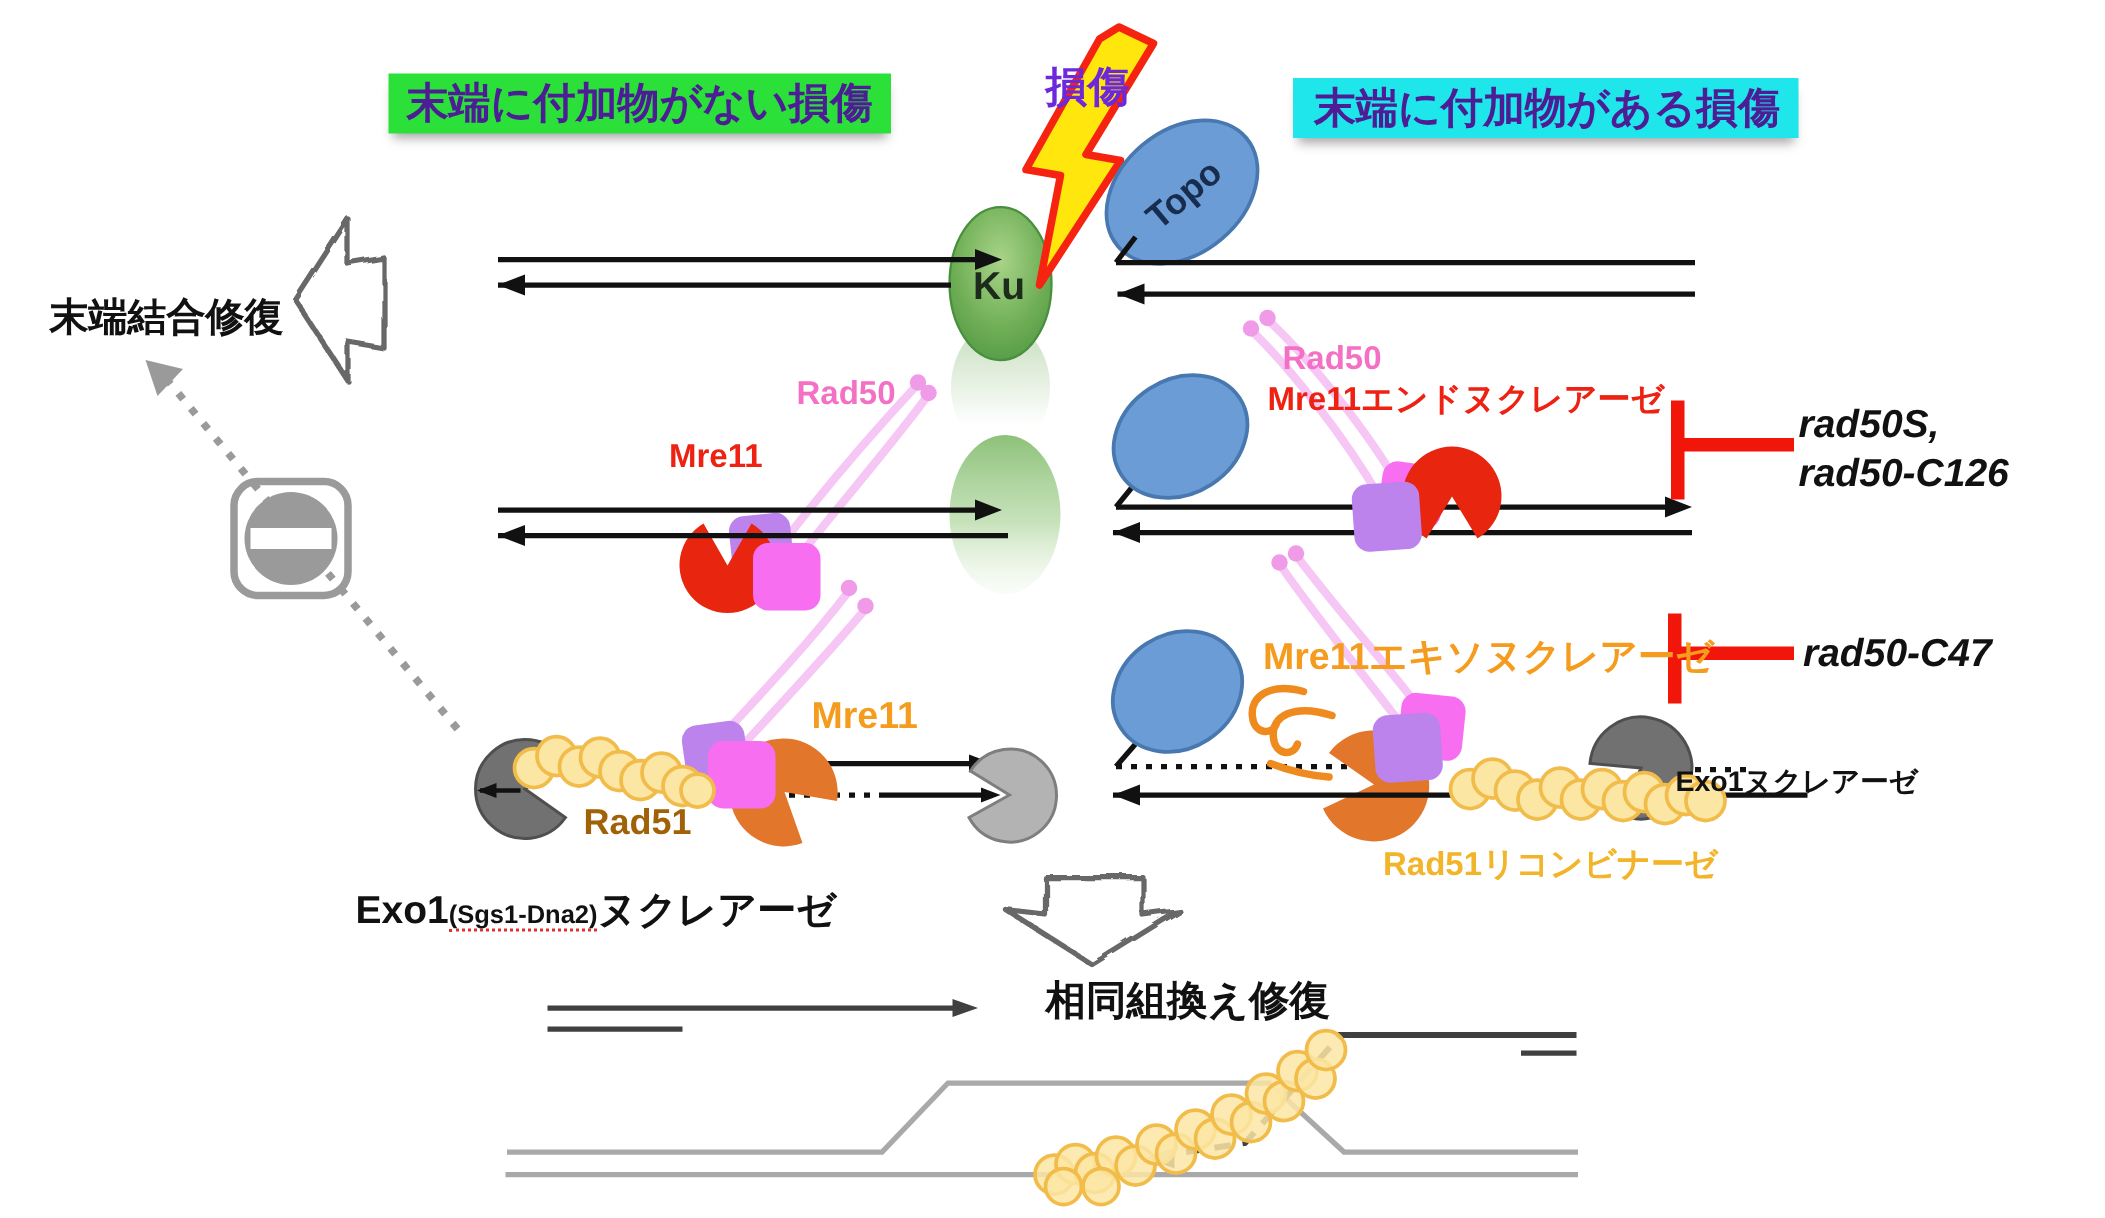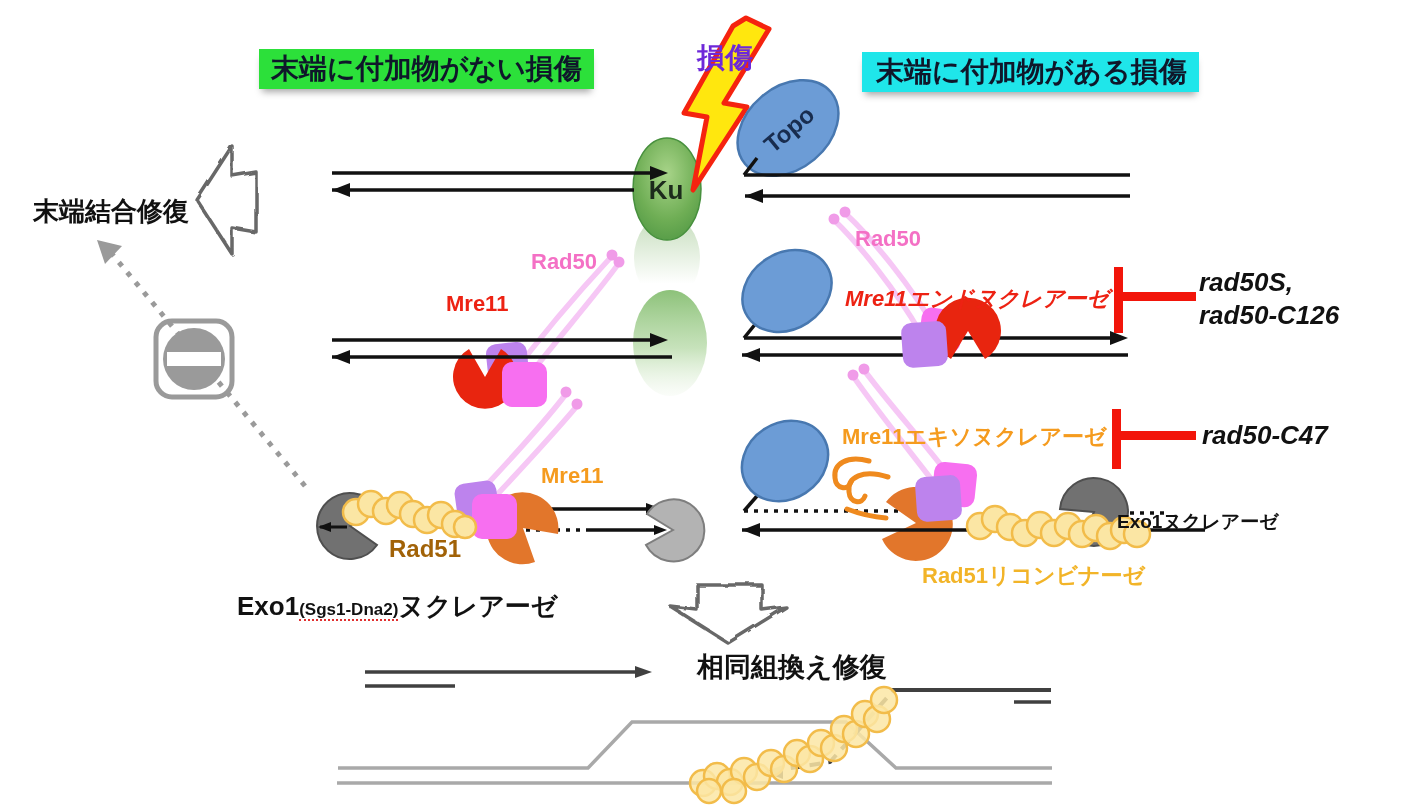--- a/index.html
+++ b/index.html
@@ -1,28 +1,28 @@
 <!DOCTYPE html>
 <html><head>
 <meta charset="utf-8">
 <style>
   html,body{margin:0;padding:0;background:#fff;}
   #stage{position:relative;width:1403px;height:812px;background:#fff;overflow:hidden;
          font-family:"Liberation Sans", sans-serif;}
   #art{position:absolute;left:0;top:0;}
   .lbl{position:absolute;white-space:nowrap;line-height:1.15;}
-  .hdr{font-size:28px;font-weight:600;color:#0f172a;padding:4px 12px;
+  .hdr{font-size:28px;font-weight:600;color:#4c1d95;padding:4px 12px;
        box-shadow:0 6px 7px -3px rgba(0,0,0,.35);}
   .hdr-green{background:#2CE03A;}
   .hdr-cyan{background:#1FE6EA;}
   .damage{font-size:28px;font-weight:bold;color:#6d28d9;}
   .black-big{font-size:26px;font-weight:bold;color:#111;}
   .pink{font-size:22px;font-weight:bold;color:#F470C5;}
   .red{font-size:22px;font-weight:bold;color:#ED2213;}
-  .orange{font-size:22px;font-weight:bold;color:#F59B1E;}
+  .orange{font-size:25px;font-weight:bold;color:#F59B1E;}
   .gold{font-size:24px;font-weight:bold;color:#a16207;}
   .gold2{font-size:22px;font-weight:bold;color:#F2B428;}
   .mut{font-size:26px;font-weight:bold;font-style:italic;color:#111;line-height:1.25;}
   .exo1r{font-size:19px;font-weight:bold;color:#111;}
   .exo1l{font-size:26px;font-weight:bold;color:#111;}
   .exo1l .sub{font-size:17px;border-bottom:2px dotted #e03030;}
 </style>
 </head>
 <body>
 
@@ -238,21 +238,21 @@
 
 <div class="lbl hdr hdr-green" style="left:259px;top:49px;">末端に付加物がない損傷</div>
 <div class="lbl hdr hdr-cyan" style="left:862px;top:52px;padding-left:14px;">末端に付加物がある損傷</div>
 <div class="lbl damage" style="left:697px;top:42px;">損傷</div>
 <div class="lbl black-big" style="left:33px;top:197px;">末端結合修復</div>
 
 <div class="lbl pink" style="left:531px;top:249px;">Rad50</div>
 <div class="lbl red" style="left:446px;top:291px;">Mre11</div>
 
 <div class="lbl pink" style="left:855px;top:226px;">Rad50</div>
-<div class="lbl red" style="left:845px;top:286px;font-style:italic;">Mre11エンドヌクレアーゼ</div>
+<div class="lbl red" style="left:845px;top:253px;">Mre11エンドヌクレアーゼ</div>
 <div class="lbl mut" style="left:1199px;top:266px;">
   <div>rad50S,</div>
   <div>rad50-C126</div>
 </div>
 
 <div class="lbl orange" style="left:842px;top:424px;">Mre11エキソヌクレアーゼ</div>
 <div class="lbl mut" style="left:1202px;top:419px;">rad50-C47</div>
 <div class="lbl exo1r" style="left:1117px;top:482px;margin-top:29px;">Exo1ヌクレアーゼ</div>
 <div class="lbl gold2" style="left:922px;top:563px;">Rad51リコンビナーゼ</div>
 

